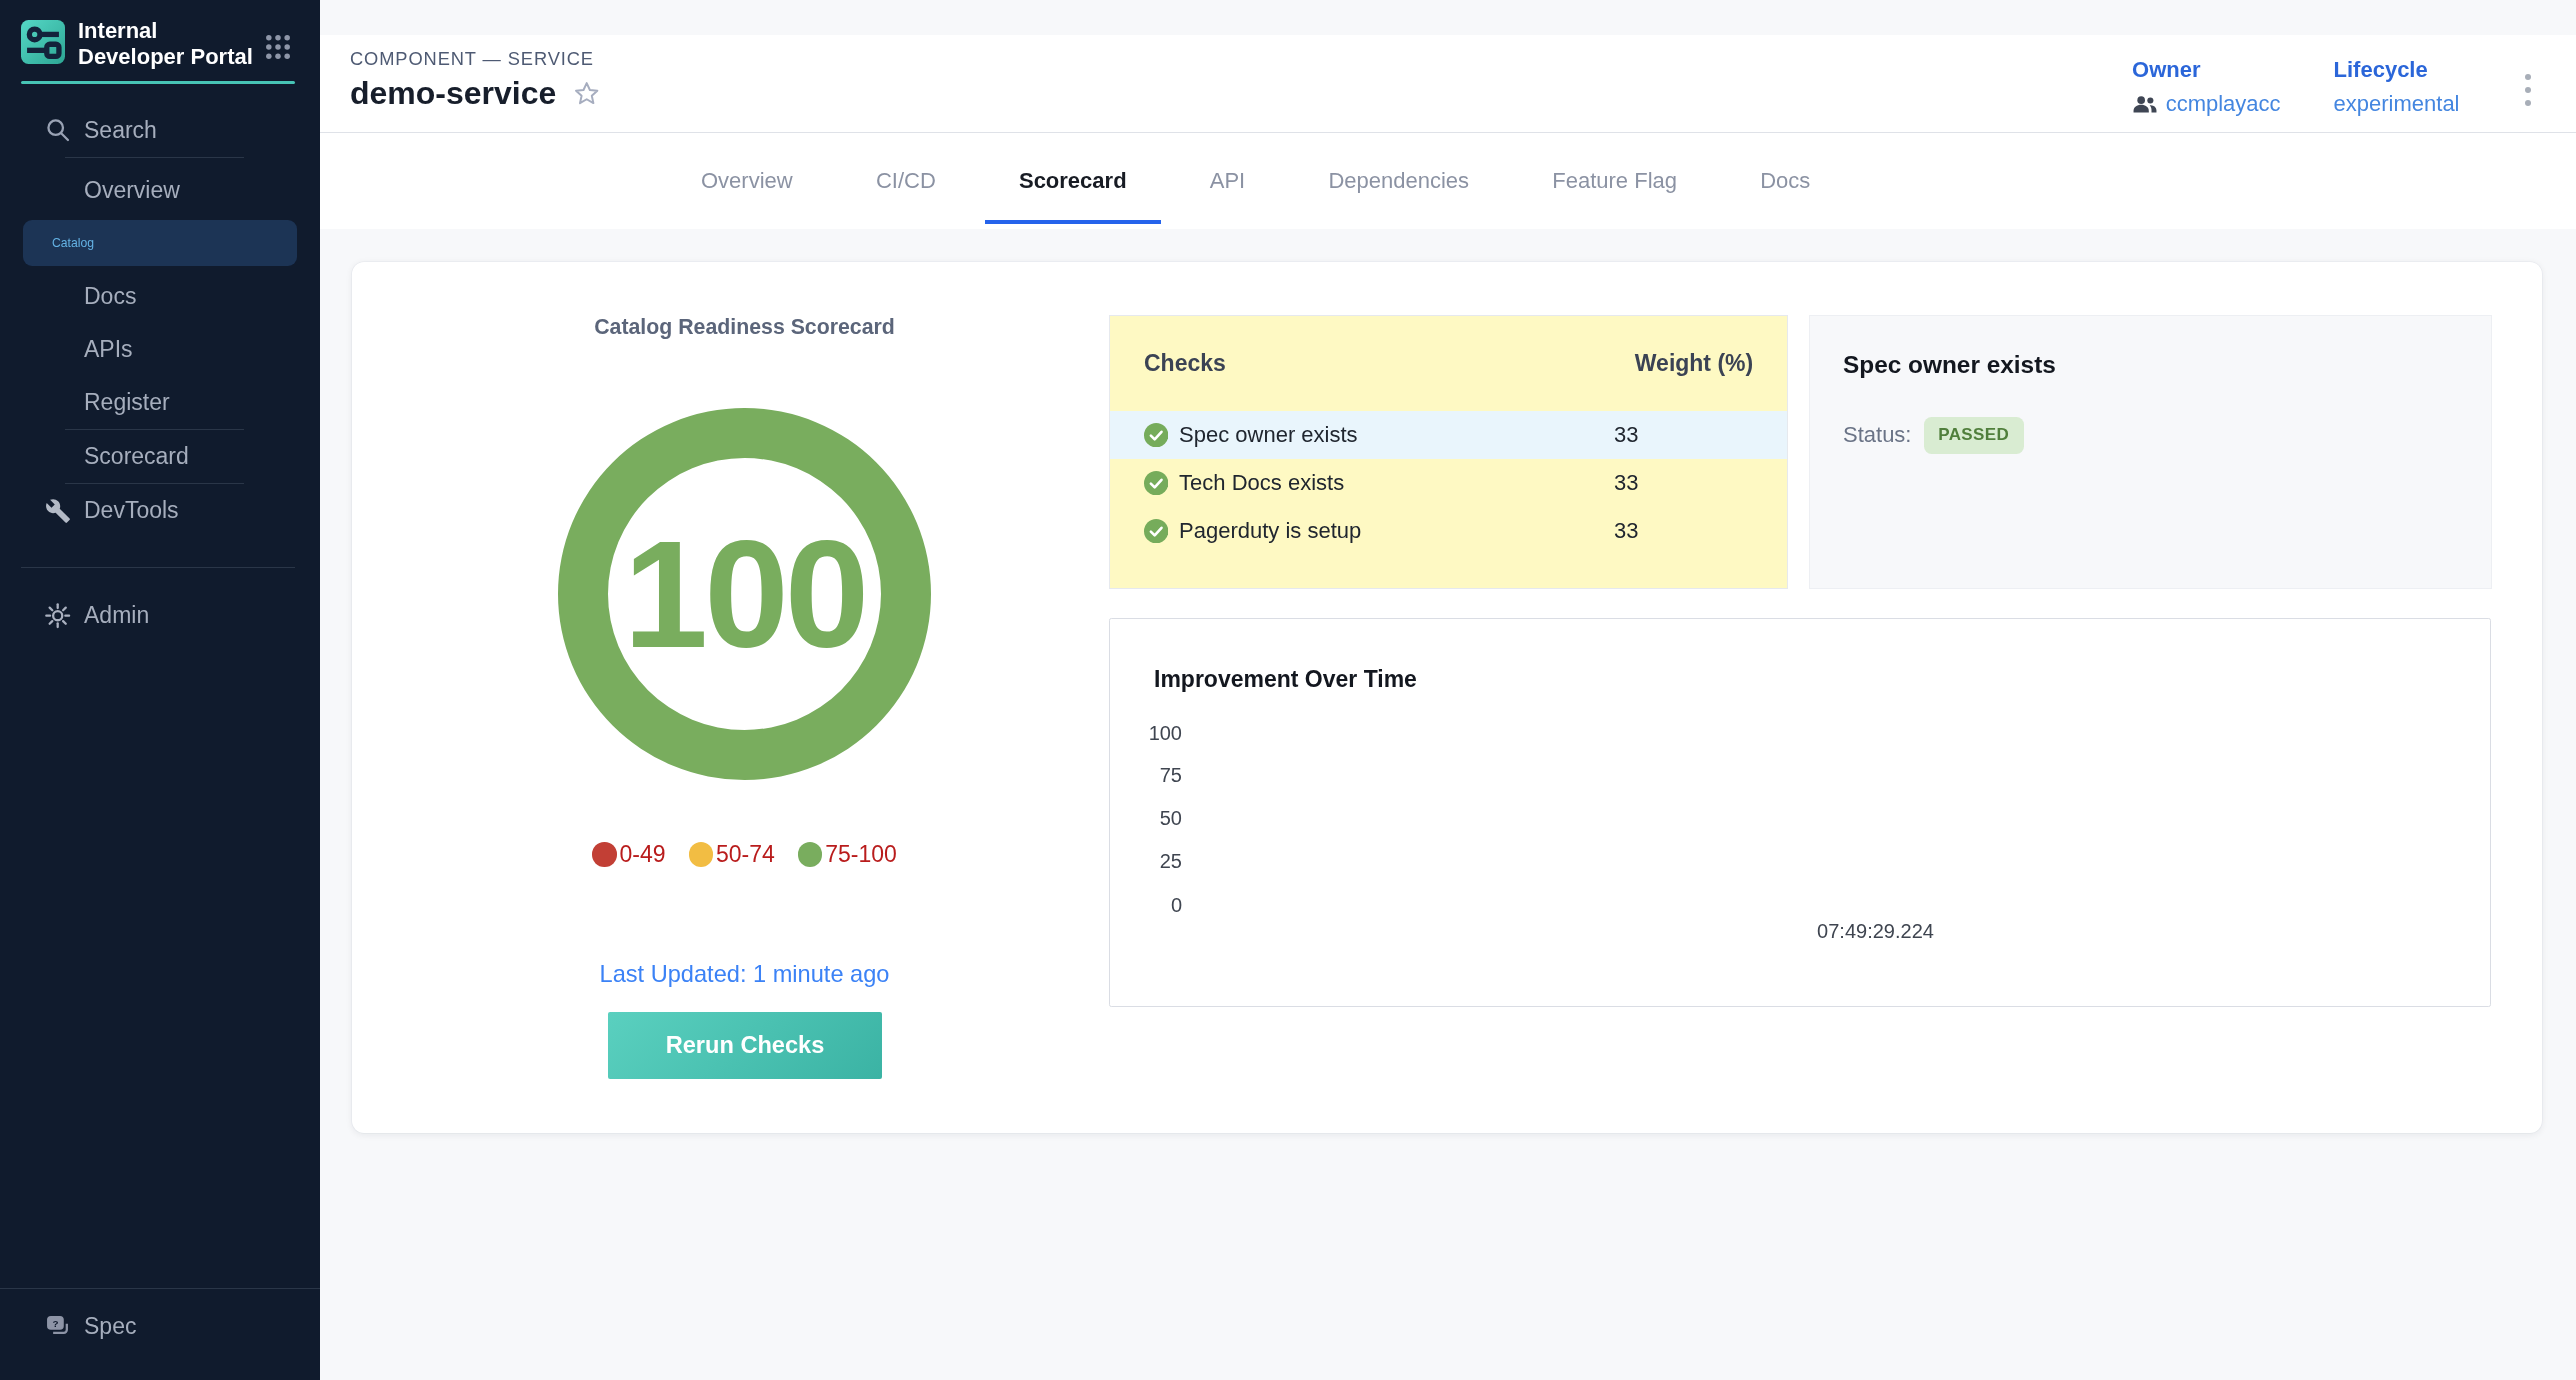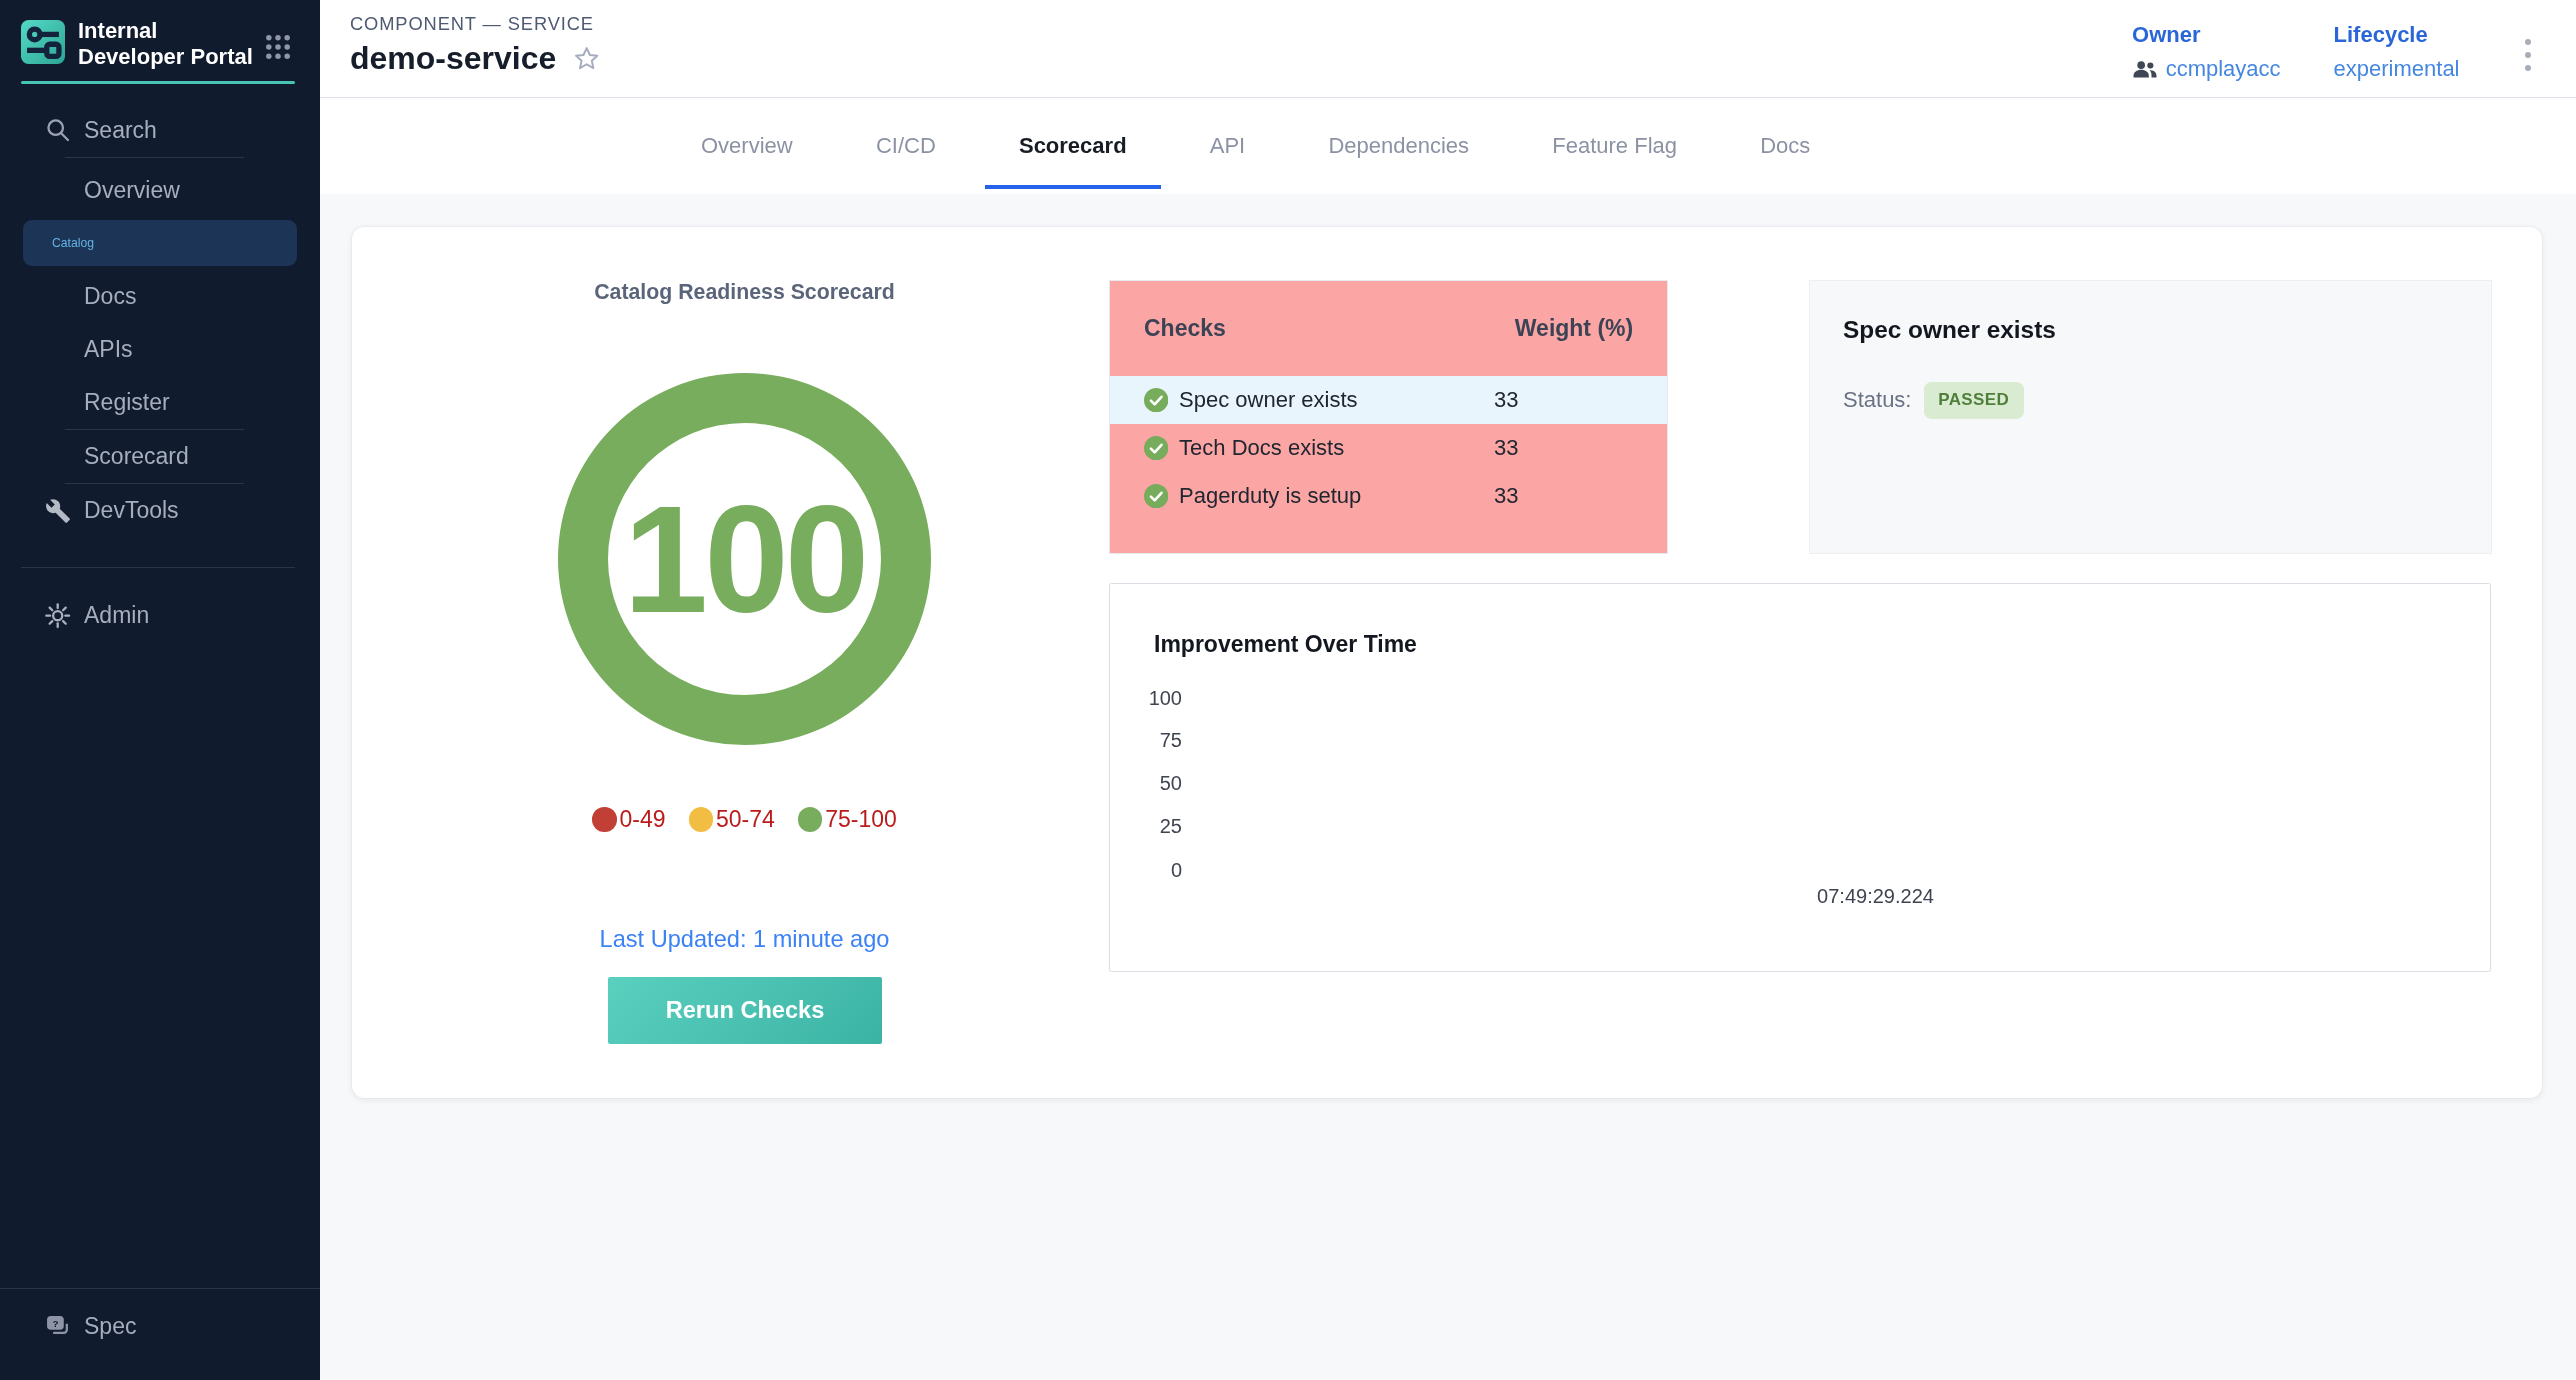--- a/index.html
+++ b/index.html
@@ -39,21 +39,21 @@
   .nav-pill .row-label { padding-left:29px; color:#64b2e4; }
   .divider { border-top:0.8px solid #2a3648; }
   .divider.indent { margin-left:65px; width:179px; }
   .divider.wide { margin-left:21.3px; width:274px; }
   .divider.full { width:320px; }
   .sidebar-spacer { flex:1; }
   .sidebar-bottom { padding-bottom:15.2px; }
   .sidebar-bottom .nav-row { height:76px; }
 
   
-  .main { flex:1; position:relative; }
+  .main { flex:1; position:relative;margin-top:35px; }
   .topbar {
     height:98px; background:#ffffff; border-bottom:0.8px solid #dfe2e8; position:relative;
   }
   .breadcrumb {
     position:absolute; left:30px; top:13px;
     font-size:18.3px; font-weight:500; color:#4e5a73; letter-spacing:0.9px;
   }
   .title-row { position:absolute; left:30px; top:40px; display:flex; align-items:center; }
   .page-title { font-size:32px; font-weight:bold; color:#171e2b; }
   .star-btn { margin-left:17px; width:27.4px; height:27.4px; cursor:pointer; }
@@ -104,22 +104,22 @@
   }
   .rerun-btn {
     position:absolute; left:256px; top:750px; width:274px; height:67px;
     border:none; border-radius:2px; cursor:pointer;
     background:linear-gradient(135deg,#5ad0bf,#3bb3a4);
     color:#ffffff; font-size:23.6px; font-weight:600; font-family:"Liberation Sans",sans-serif;
   }
 
   
   .checks-panel {
-    position:absolute; left:757px; top:53px; width:559px; height:274px;
-    background:#fca5a5; border:0.8px solid #e6e9ee;
+    position:absolute; left:757px; top:53px; width:679px; height:274px;
+    background:#fef9c3; border:0.8px solid #e6e9ee;
   }
   .checks-head {
     display:flex; align-items:center; height:95px; padding:0 13px 0 34px;
   }
   .checks-head .col-checks { flex:1; font-size:23px; font-weight:bold; color:#3b4354; }
   .checks-head .col-weight { width:160px; text-align:center; font-size:23px; font-weight:bold; color:#3b4354; }
   .check-row {
     display:flex; align-items:center; height:48px; padding:0 13px 0 34px; cursor:pointer;
   }
   .check-row.selected { background:#e9f5fc; }

